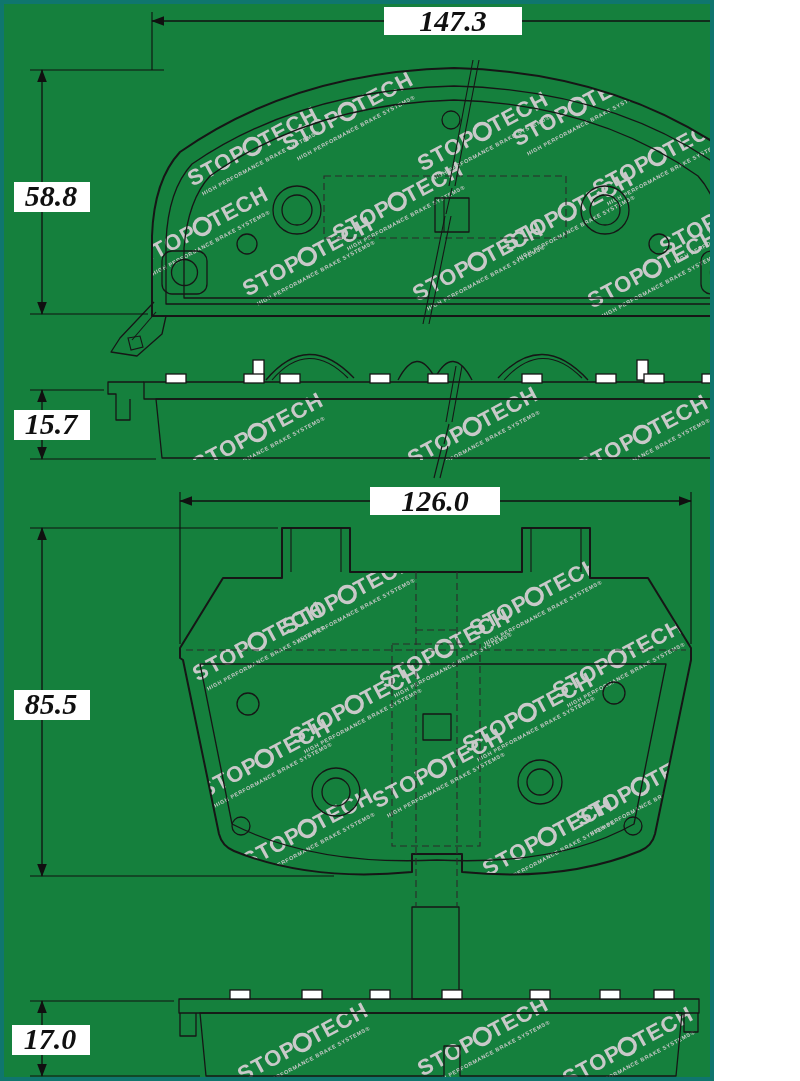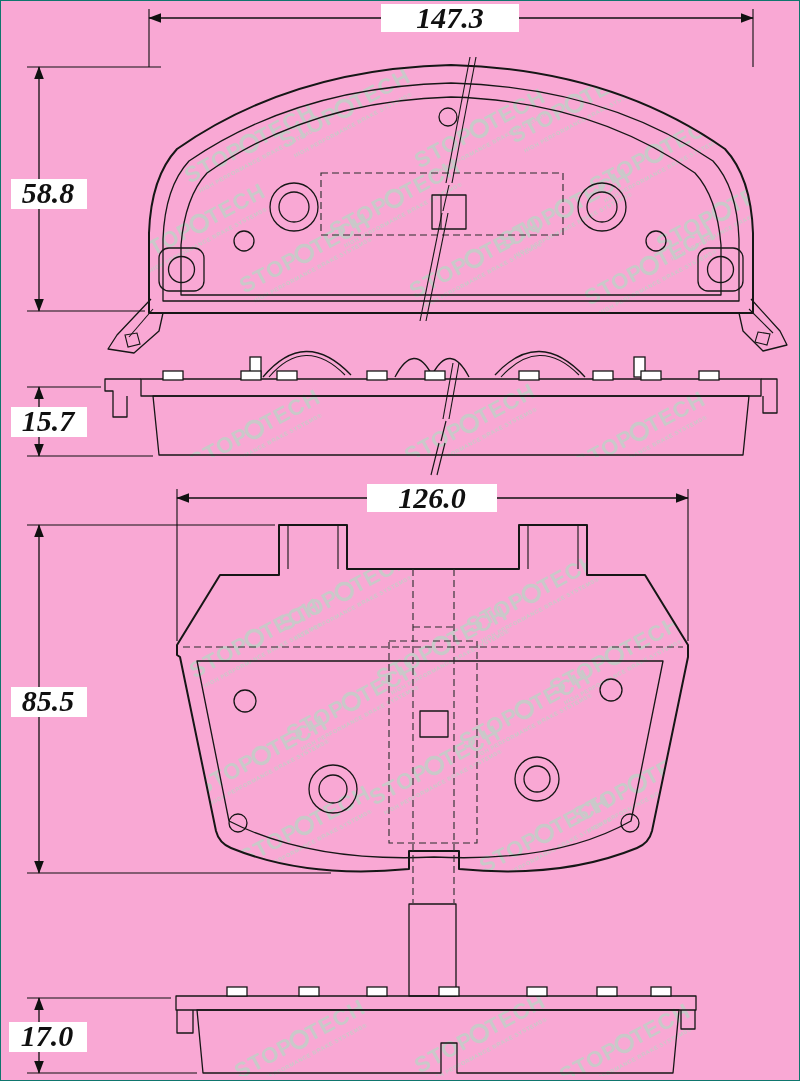--- a/index.html
+++ b/index.html
@@ -1,18 +1,18 @@
 <!DOCTYPE html>
 <html><head>
 <meta charset="utf-8">
 <style>
   html,body{margin:0;padding:0;background:#ffffff;}
   .page{
-    width:800px;height:1081px;box-sizing:border-box;
-    border:1px solid #0f766e;background:#f9a8d4;overflow:hidden;
+    width:714px;height:1081px;box-sizing:border-box;
+    border:4px solid #0f766e;background:#15803d;overflow:hidden;
     font-family:"Liberation Sans",sans-serif;
   }
   svg text{user-select:none;}
   .dim-text{
     font-family:"Liberation Serif",serif;
     font-size:30px;font-weight:bold;font-style:italic;
     fill:#101010;text-anchor:middle;
   }
   .outline{fill:none;stroke:#161616;stroke-width:2;stroke-linejoin:round;stroke-linecap:round;}
   .thin{fill:none;stroke:#161616;stroke-width:1.3;stroke-linejoin:round;}

